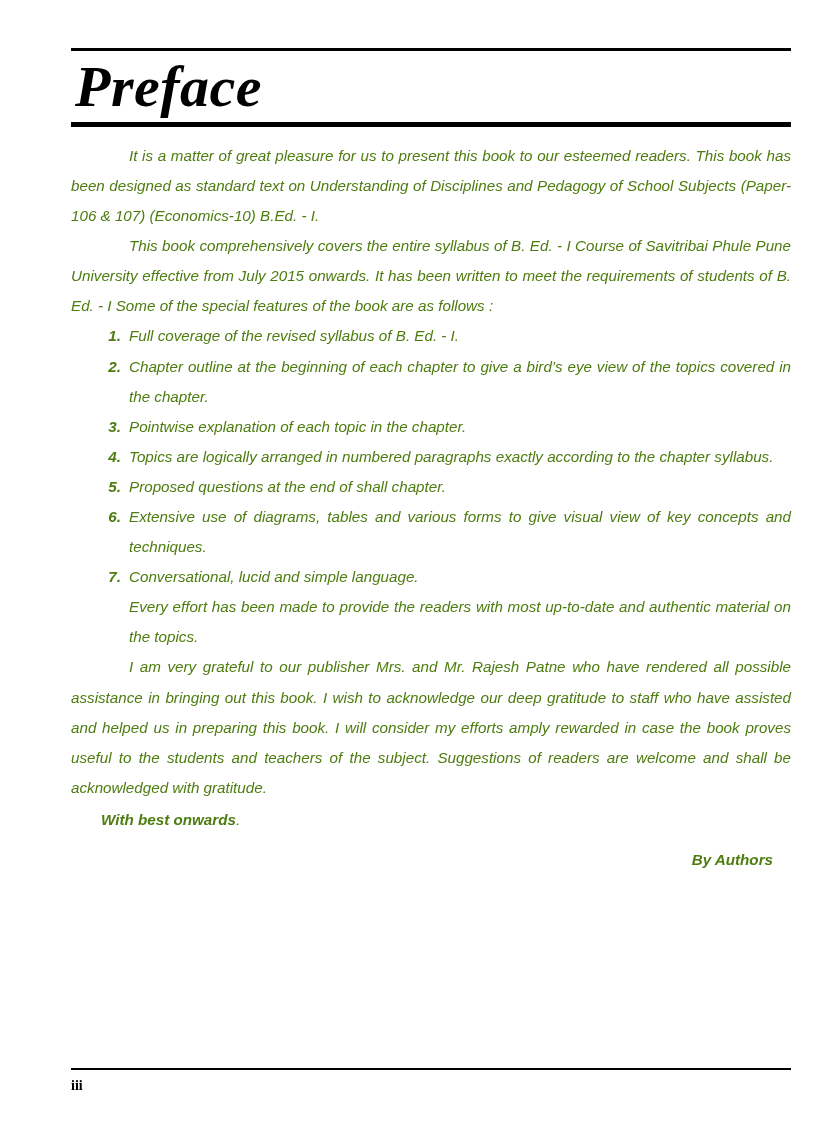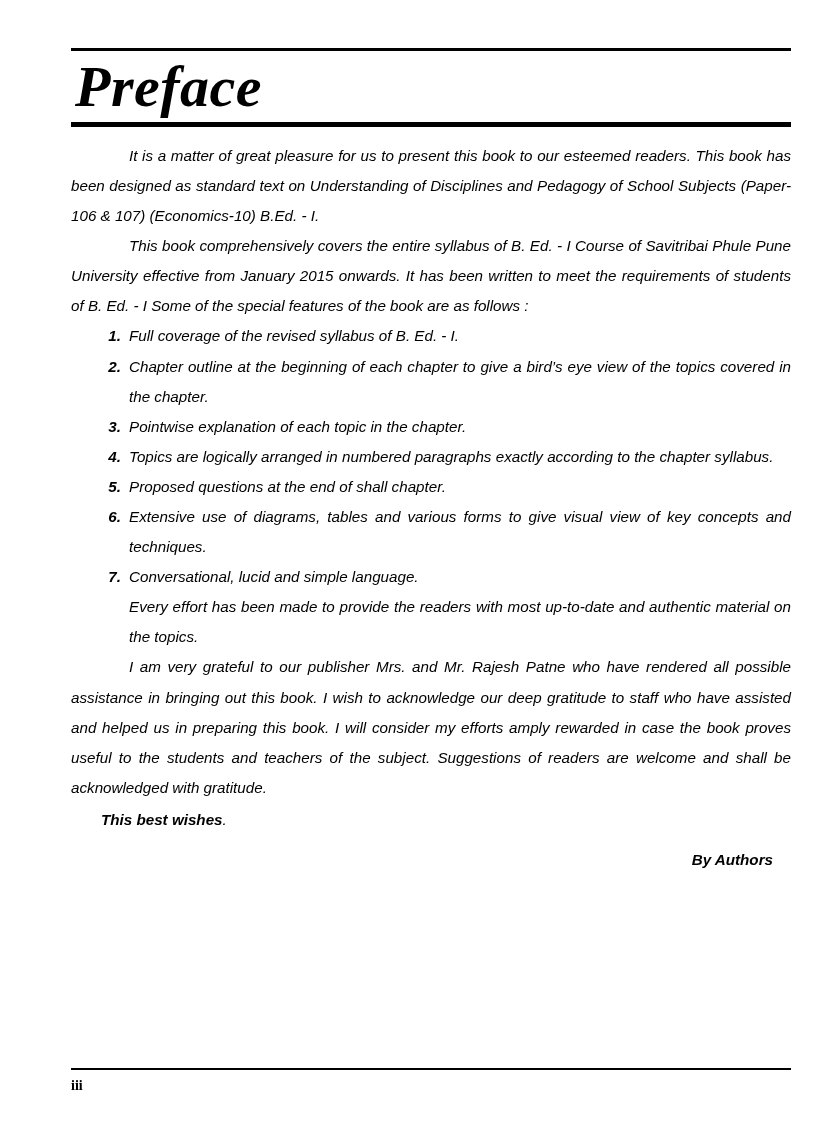--- a/index.html
+++ b/index.html
@@ -52,21 +52,21 @@
     height: 5px;
   }
 
   
   .body-text {
     margin-top: 14px;
     font-size: 15.2px;
     font-style: italic;
     line-height: 1.98;
     text-align: justify;
-    color: #000000;
+    color: #4d7c0f;
   }
   p.para {
     margin: 0;
     text-indent: 58px;
     text-align: justify;
   }
 
   ol.features {
     list-style: none;
     margin: 0;
@@ -137,21 +137,21 @@
     <div class="rule-top"></div>
 
     <h1 class="title">Preface</h1>
 
     <div class="rule-double"></div>
 
     <div class="body-text">
 
       <p class="para">It is a matter of great pleasure for us to present this book to our esteemed readers. This book has been designed as standard text on Understanding of Disciplines and Pedagogy of School Subjects (Paper-106 &amp; 107) (Economics-10) B.Ed. - I.</p>
 
-      <p class="para">This book comprehensively covers the entire syllabus of B. Ed. - I Course of Savitribai Phule Pune University effective from January 2015 onwards. It has been written to meet the requirements of students of B. Ed. - I Some of the special features of the book are as follows :</p>
+      <p class="para">This book comprehensively covers the entire syllabus of B. Ed. - I Course of Savitribai Phule Pune University effective from July 2015 onwards. It has been written to meet the requirements of students of B. Ed. - I Some of the special features of the book are as follows :</p>
 
       <ol class="features">
         <li>
           <span class="num">1.</span>
           <span>Full coverage of the revised syllabus of B. Ed. - I.</span>
         </li>
         <li>
           <span class="num">2.</span>
           <span>Chapter outline at the beginning of each chapter to give a bird’s eye view of the topics covered in the chapter.</span>
         </li>
@@ -174,21 +174,21 @@
         <li>
           <span class="num">7.</span>
           <span>Conversational, lucid and simple language.</span>
         </li>
       </ol>
 
       <div class="indent-block">Every effort has been made to provide the readers with most up-to-date and authentic material on the topics.</div>
 
       <p class="para">I am very grateful to our publisher Mrs. and Mr. Rajesh Patne who have rendered all possible assistance in bringing out this book. I wish to acknowledge our deep gratitude to staff who have assisted and helped us in preparing this book. I will consider my efforts amply rewarded in case the book proves useful to the students and teachers of the subject. Suggestions of readers are welcome and shall be acknowledged with gratitude.</p>
 
-      <div class="with-best"><b>This best wishes</b><span>.</span></div>
+      <div class="with-best"><b>With best onwards</b><span>.</span></div>
 
       <div class="by-authors">By Authors</div>
 
     </div>
   </div>
 
   <div class="footer">
     <div class="footer-rule"></div>
     <div class="footer-num">iii</div>
   </div>

